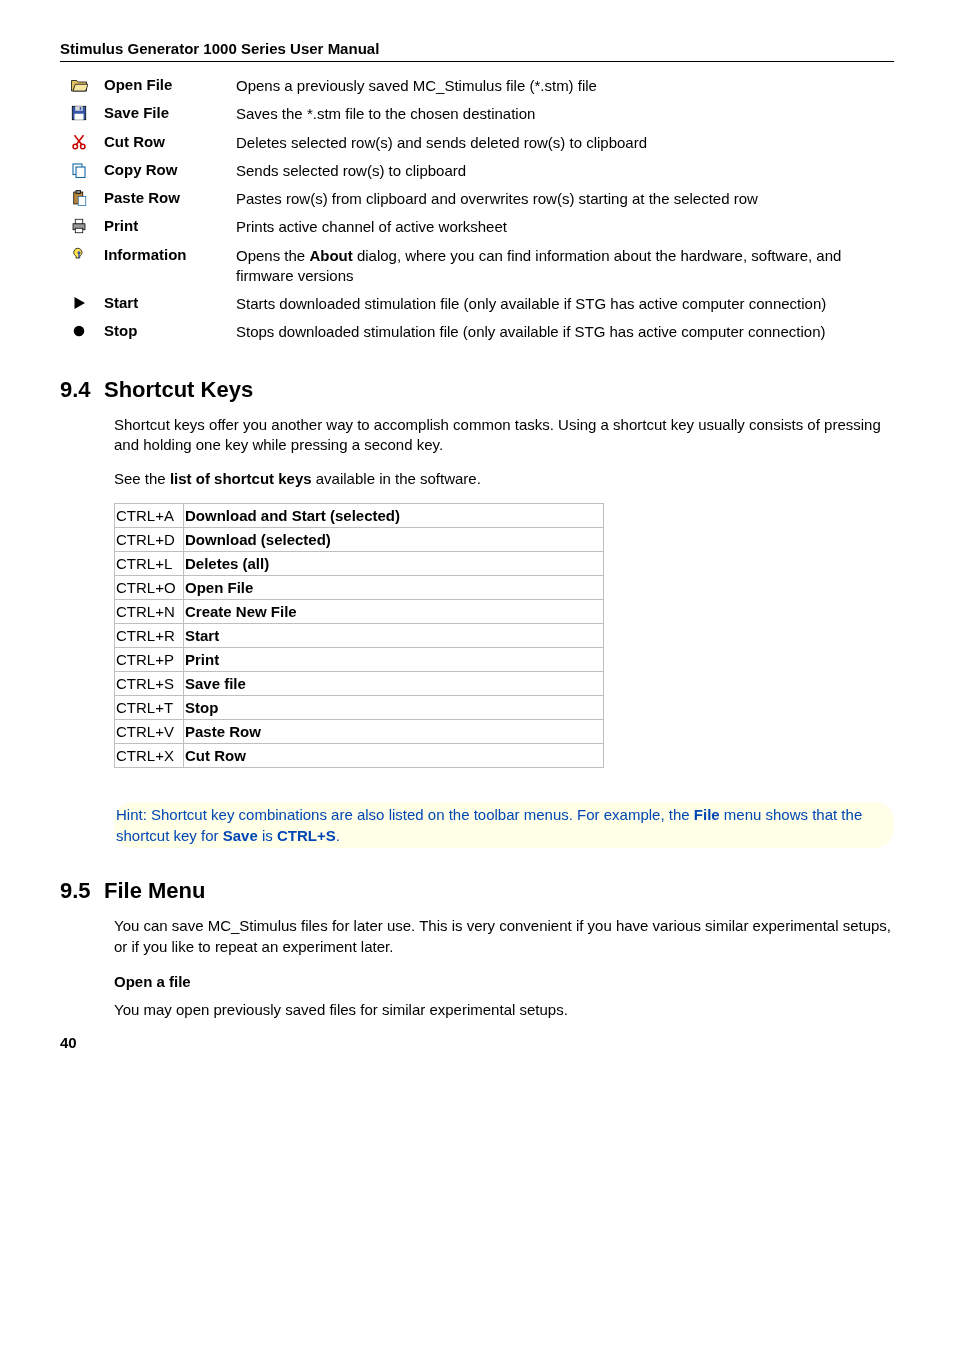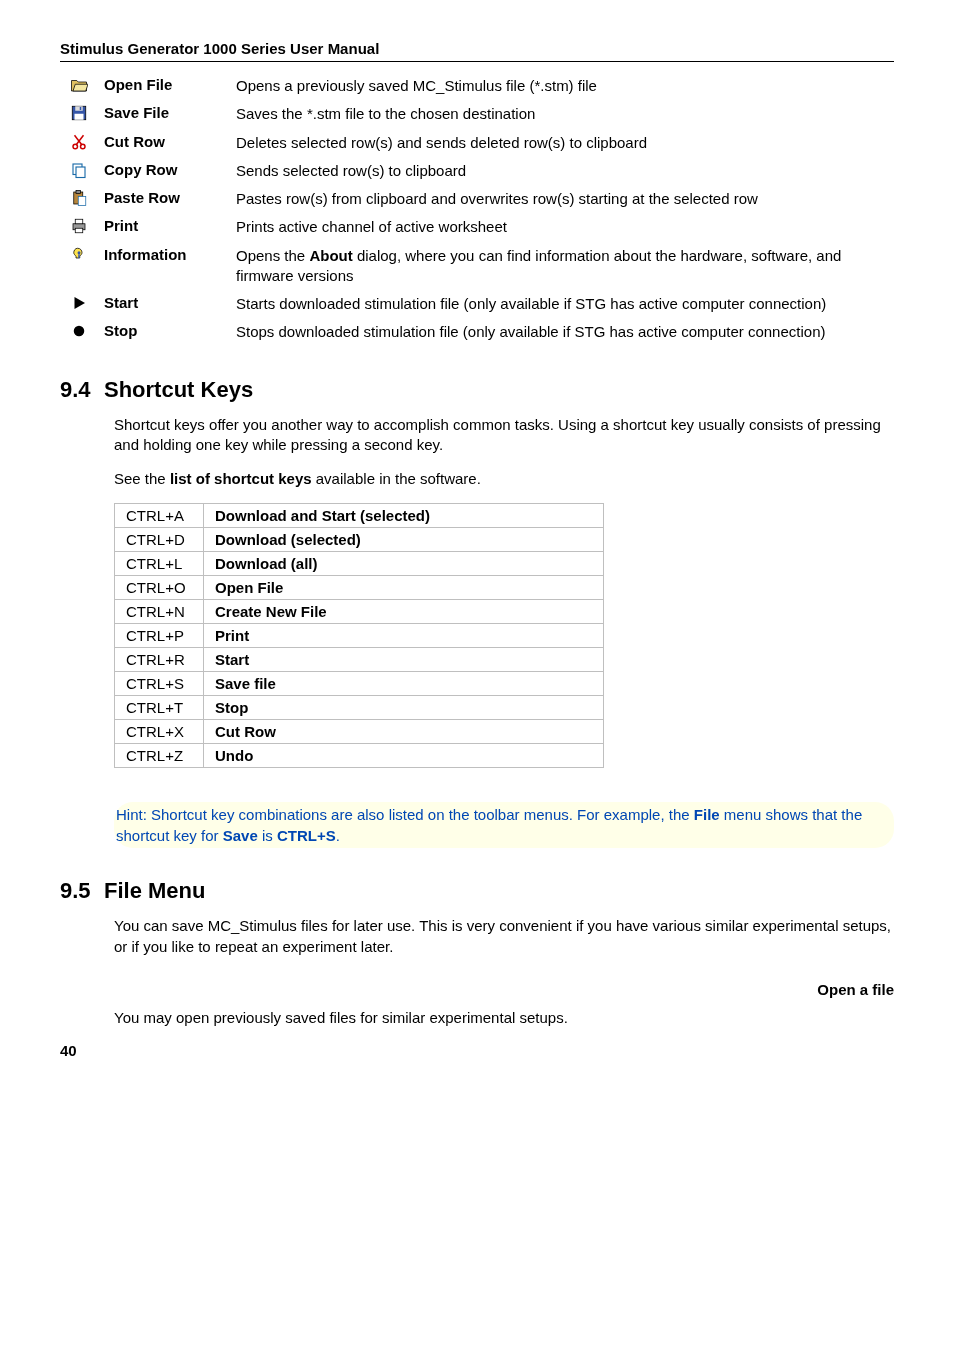--- a/index.html
+++ b/index.html
@@ -54,38 +54,37 @@
     margin: 0 0 14px 54px;
     line-height: 1.35;
   }
   .shortcut-table {
     margin-left: 54px;
     border-collapse: collapse;
     width: 490px;
   }
   .shortcut-table td {
     border: 1px solid #bfbfbf;
-    padding: 3px 11px;
+    padding: 3px 1px;
     font-size: 15px;
   }
   .shortcut-key { width: 66px; }
   .shortcut-action { font-weight: bold; margin-top: 45px; }
   .hint-box {
     margin: 34px 0 18px 54px;
     background: #ffffe8;
     color: #0047b3;
     padding: 2px 2px;
     line-height: 1.4;
     border-radius: 19px;
   }
   .hint-box b { font-weight: bold; }
   .sub-heading {
     font-weight: bold;
-    margin: 24px 0 10px 54px;
-    text-align: right;
+    margin: 16px 0 10px 54px;
   }
   .page-num {
     font-weight: bold;
   }
   svg.icon { width: 18px; height: 18px; display:block; margin:auto; }
 </style>
 </head>
 <body>
 
 <div class="header-title">Stimulus Generator 1000 Series User Manual</div>
@@ -190,53 +189,53 @@
       <tr>
         <td class="shortcut-key">CTRL+A</td>
         <td class="shortcut-action">Download and Start (selected)</td>
       </tr>
       <tr>
         <td class="shortcut-key">CTRL+D</td>
         <td class="shortcut-action">Download (selected)</td>
       </tr>
       <tr>
         <td class="shortcut-key">CTRL+L</td>
-        <td class="shortcut-action">Download (all)</td>
+        <td class="shortcut-action">Deletes (all)</td>
       </tr>
       <tr>
         <td class="shortcut-key">CTRL+O</td>
         <td class="shortcut-action">Open File</td>
       </tr>
       <tr>
         <td class="shortcut-key">CTRL+N</td>
         <td class="shortcut-action">Create New File</td>
       </tr>
       <tr>
+        <td class="shortcut-key">CTRL+R</td>
+        <td class="shortcut-action">Start</td>
+      </tr>
+      <tr>
         <td class="shortcut-key">CTRL+P</td>
         <td class="shortcut-action">Print</td>
       </tr>
       <tr>
-        <td class="shortcut-key">CTRL+R</td>
-        <td class="shortcut-action">Start</td>
-      </tr>
-      <tr>
         <td class="shortcut-key">CTRL+S</td>
         <td class="shortcut-action">Save file</td>
       </tr>
       <tr>
         <td class="shortcut-key">CTRL+T</td>
         <td class="shortcut-action">Stop</td>
       </tr>
       <tr>
+        <td class="shortcut-key">CTRL+V</td>
+        <td class="shortcut-action">Paste Row</td>
+      </tr>
+      <tr>
         <td class="shortcut-key">CTRL+X</td>
         <td class="shortcut-action">Cut Row</td>
-      </tr>
-      <tr>
-        <td class="shortcut-key">CTRL+Z</td>
-        <td class="shortcut-action">Undo</td>
       </tr>
     </tbody>
 </table>
 
 <div class="hint-box">
   <span>Hint: Shortcut key combinations are also listed on the toolbar menus. For example, the </span><b>File</b><span> menu shows that the shortcut key for </span><b>Save</b><span> is </span><b>CTRL+S</b><span>.</span>
 </div>
 
 <div class="section-heading">
   <span class="section-num">9.5</span>

